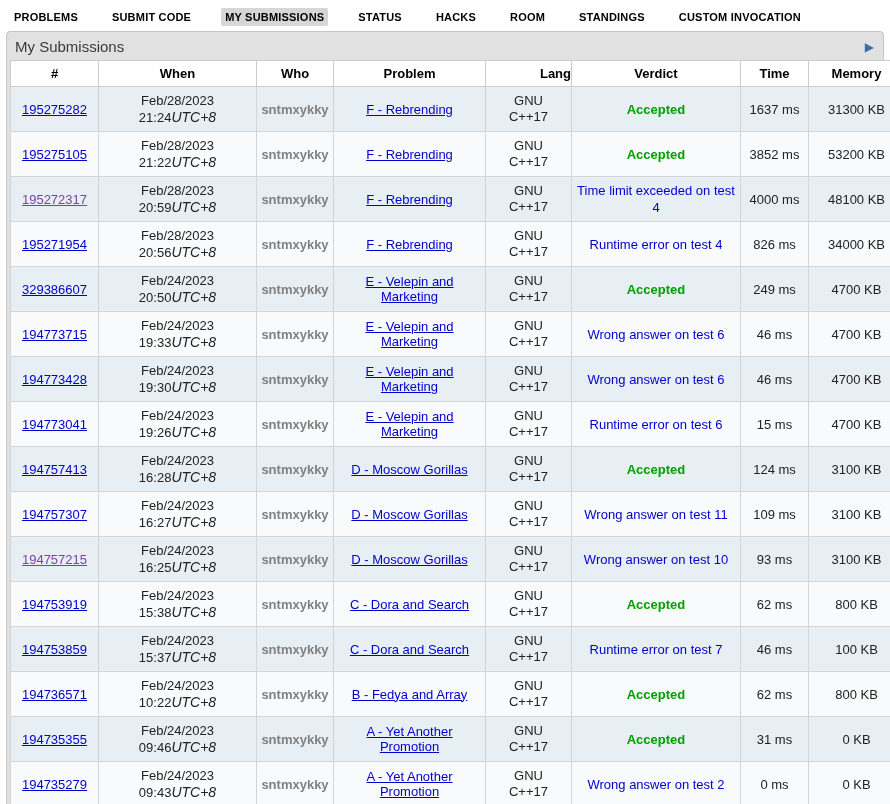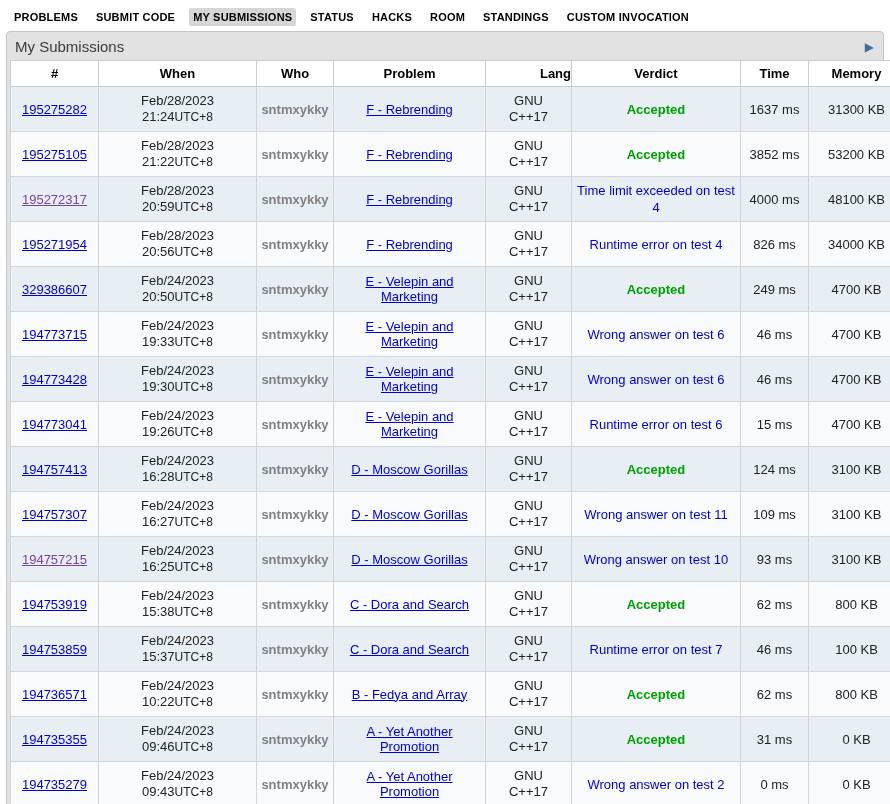--- a/index.html
+++ b/index.html
@@ -1,20 +1,20 @@
 <!DOCTYPE html>
 <html style="--link: #0000cc; --visited-link: #7a42a5; --accepted: #00a000; --verdict: #0000cc; --username: #808080; --caption-arrow: #3b6ea5;"><head>
 <meta charset="utf-8">
 <style>
   * { margin: 0; padding: 0; box-sizing: border-box; }
   html, body { width: 890px; height: 804px; overflow: hidden; background: #fff;
     font-family: "Liberation Sans", sans-serif; }
 
   
-  .topnav { display: flex; align-items: center; gap: 10px; padding: 8px 26px 5px 10px; }
+  .topnav { display: flex; align-items: center; gap: 26px; padding: 8px 26px 5px 10px; }
   .nav-item { font-size: 11px; font-weight: bold; color: #000; text-decoration: none;
     letter-spacing: 0.2px; padding: 3px 4px; border-radius: 2px; cursor: pointer; white-space: nowrap; }
   .nav-item.active { background: #d6d6d6; }
 
   
   .datatable { margin: 0 6px; background: #e1e1e1; border: 1px solid #c5c5c5;
     border-radius: 4px; padding: 3px; }
   .caption-bar { display: flex; justify-content: space-between; align-items: center;
     padding: 3px 6px 5px 5px; }
   .caption { font-size: 15px; color: #3b3b3b; }
@@ -35,21 +35,21 @@
   th.col-4 { width: 86px; text-align: right; }  th.col-5 { width: 169px; }
   th.col-6 { width: 68px; }  th.col-7 { width: 96px; }
 
   a.id-link { color: var(--link, #0000cc); text-decoration: underline; cursor: pointer; }
   a.id-link.visited { color: var(--visited-link, #7a42a5); }
   a.problem-link { color: var(--link, #0000cc); text-decoration: underline; cursor: pointer; }
 
   .who-cell span { color: var(--username, #808080); font-weight: bold; }
 
   .when-cell div { line-height: 16px; }
-  .when-cell .tz { font-size: 12px; }
+  .when-cell .tz { font-size: 14px; font-style: italic; }
 
   .lang-cell div { max-width: 50px; margin: 0 auto; line-height: 16px; }
 
   .verdict-accepted { color: var(--accepted, #00a000); font-weight: bold; }
   .verdict-rejected { color: var(--verdict, #0000cc); }
   .verdict-cell { line-height: 17px; margin-left: 24px; }
 </style>
 </head>
 <body>
 

